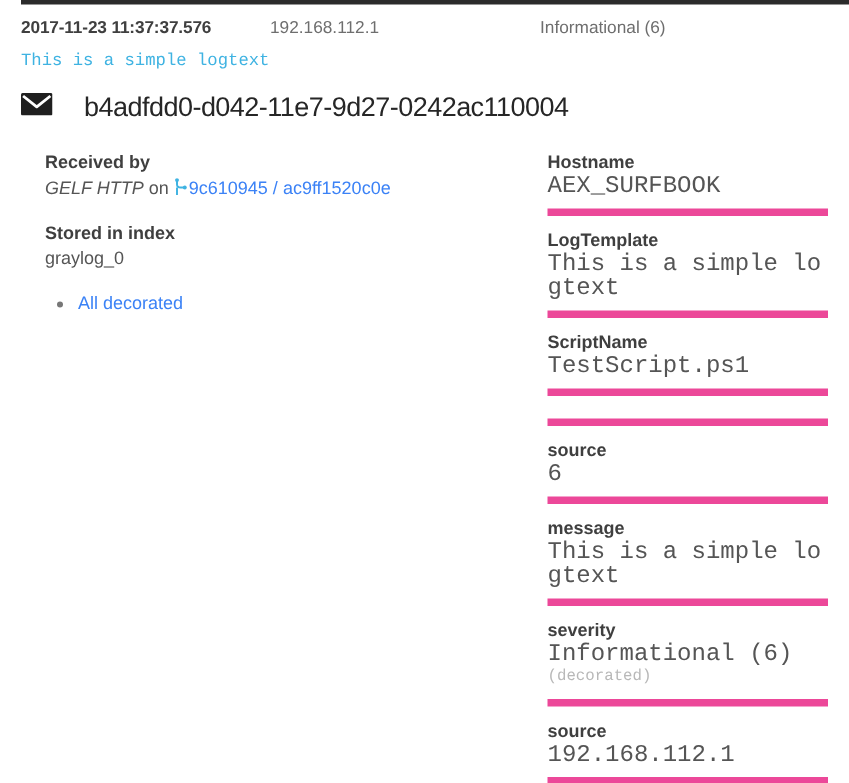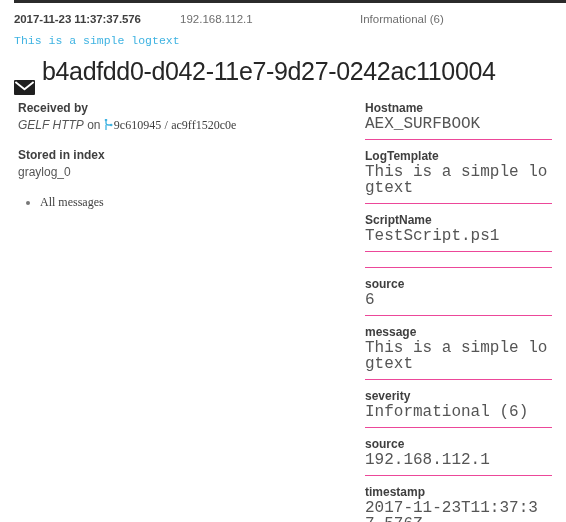--- a/index.html
+++ b/index.html
@@ -72,41 +72,41 @@
     white-space: nowrap;
   }
 
   
   .msg-title {
     position: absolute;
     left: 14px;
     top: 56px;
     height: 30px;
     display: flex;
-    align-items: flex-end;
-    gap: 7px;
-    font-size: 25px;
+    align-items: flex-start;
+    gap: 21px;
+    font-size: 18px;
     line-height: 30px;
     color: #262626;
     font-weight: normal;
     white-space: nowrap;
   }
   .env-icon {
     display: inline-block;
     width: 21px;
     height: 15px;
     position: relative;
     flex: 0 0 auto;
   }
   .msg-id { letter-spacing: -0.35px; }
 
   
   .col-left {
     position: absolute;
-    left: 18px;
+    left: 30px;
     top: 100px;
     width: 330px;
   }
   .col-right {
     position: absolute;
     left: 365px;
     top: 100px;
     width: 187px;
   }
 
@@ -117,44 +117,43 @@
     color: #3f3f3f;
     line-height: 17px;
   }
   .block-body {
     font-size: 12px;
     color: #555555;
     line-height: 17px;
   }
   .italic { font-style: italic; }
   a, .link {
-    color: #404040;
+    color: #3b82f6;
     text-decoration: none;
     cursor: pointer;
-    font-family: Liberation Serif, serif;
   }
   .stream-list {
     margin: 0;
     padding-left: 22px;
     font-size: 12px;
     line-height: 17px;
   }
   .stream-list li { color: #777; }
 
   .fork-icon {
     display: inline-block;
     width: 9px;
     height: 11px;
     vertical-align: -1px;
     margin-right: 1px;
   }
 
   
   .field {
-    border-bottom: 1px solid #ec4899;
+    border-bottom: 5px solid #ec4899;
     padding: 0 0 7px 0;
     margin-bottom: 8px;
   }
   .field:last-child { border-bottom: none; }
   .field-name {
     font-size: 12px;
     font-weight: bold;
     color: #3f3f3f;
     line-height: 16px;
   }
@@ -212,21 +211,21 @@
       </div>
     </div>
 
     <div class="block">
       <div class="block-title">Stored in index</div>
       <div class="block-body">graylog_0</div>
     </div>
 
     <div class="block">
       <ul class="stream-list">
-        <li><span class="link">All messages</span></li>
+        <li><span class="link">All decorated</span></li>
       </ul>
     </div>
 
   </div>
 
   <div class="col-right">
     <div class="field">
       <div class="field-name">Hostname</div>
       <div class="field-value">AEX_SURFBOOK</div>
     </div>
@@ -244,20 +243,21 @@
       <div class="field-name">source</div>
       <div class="field-value">6</div>
     </div>
     <div class="field">
       <div class="field-name">message</div>
       <div class="field-value">This is a simple logtext</div>
     </div>
     <div class="field">
       <div class="field-name">severity</div>
       <div class="field-value">Informational (6)</div>
+      <div class="field-note">(decorated)</div>
     </div>
     <div class="field">
       <div class="field-name">source</div>
       <div class="field-value">192.168.112.1</div>
     </div>
     <div class="field">
       <div class="field-name">timestamp</div>
       <div class="field-value">2017-11-23T11:37:37.576Z</div>
     </div>
   </div>

